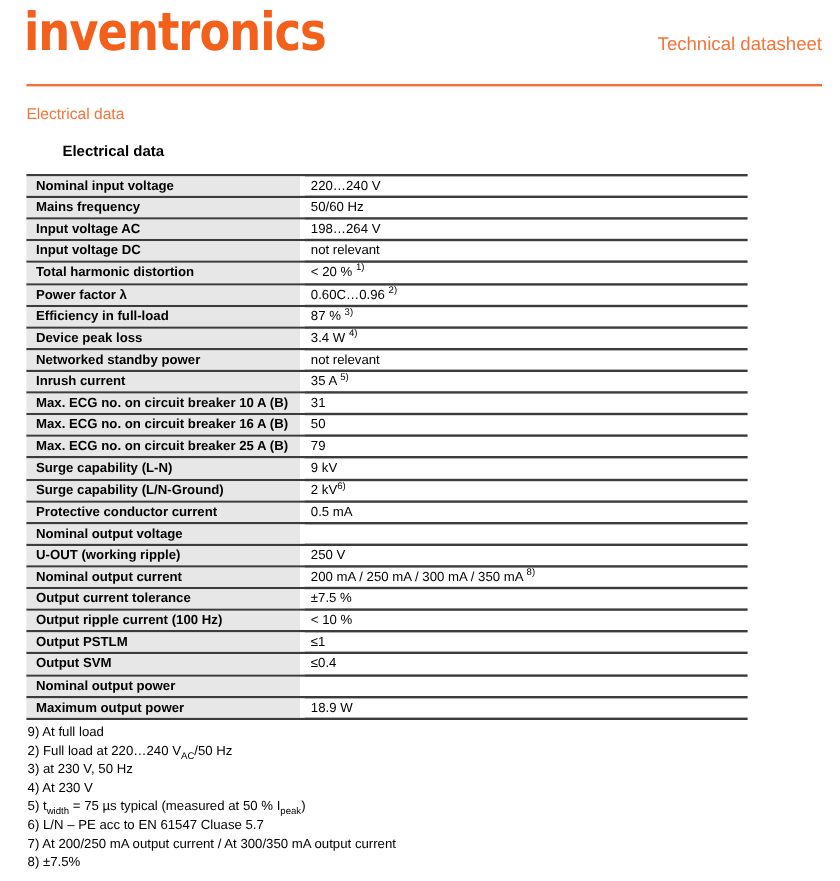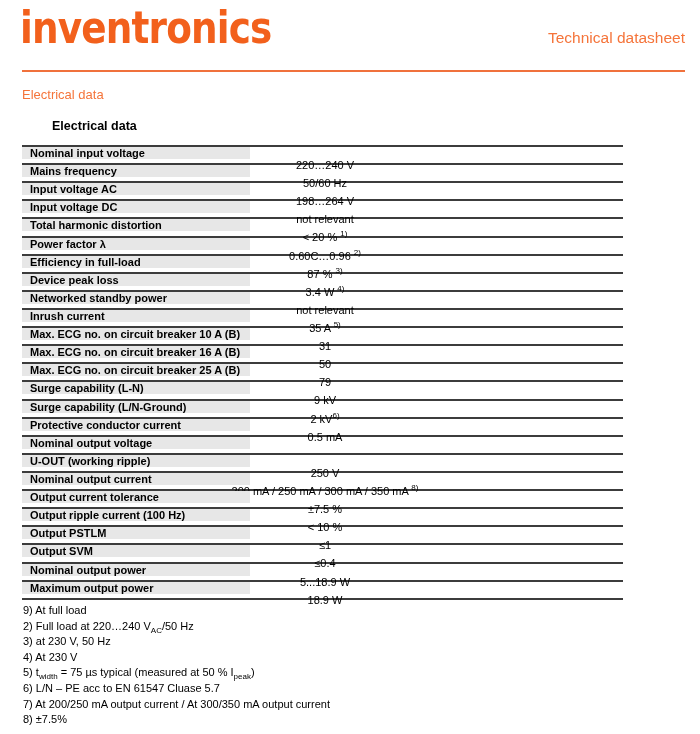--- a/index.html
+++ b/index.html
@@ -29,21 +29,21 @@
   }
   .elec-title{
     position:absolute;left:22px;top:119px;font-size:12.5px;font-weight:bold;margin-left:30px;
   }
   .table{
     position:absolute;left:22px;top:145px;width:601px;
     border-top:2px solid var(--border);
   }
   .trow{
     display:flex;height:18.12px;box-sizing:border-box;
-    border-bottom:2px solid var(--border);align-items:center;flex-direction:column;
+    border-bottom:2px solid var(--border);align-items:center;
   }
   .tlabel{
     width:228px;align-self:stretch;display:flex;align-items:center;
     background:var(--label-bg);font-weight:bold;font-size:11px;
     padding-left:8px;box-sizing:border-box;white-space:nowrap;
   }
   .tgap{width:4px;align-self:stretch;background:#fff;}
   .tvalue{
     flex:1;font-size:11px;padding-left:5px;white-space:nowrap;
   }
@@ -174,21 +174,20 @@
       <div class="tvalue"><span>≤1</span><span class="fnref"></span></div>
     </div>
     <div class="trow">
       <div class="tlabel">Output SVM</div>
       <div class="tgap"></div>
       <div class="tvalue"><span>≤0.4</span><span class="fnref"></span></div>
     </div>
     <div class="trow">
       <div class="tlabel">Nominal output power</div>
       <div class="tgap"></div>
-      <div class="tvalue"><span>5...18.9 W</span><span class="fnref"></span></div>
     </div>
     <div class="trow">
       <div class="tlabel">Maximum output power</div>
       <div class="tgap"></div>
       <div class="tvalue"><span>18.9 W</span><span class="fnref"></span></div>
     </div>
   </div>
 
 <div class="footnotes">
     <div class="fnline"><span>9) At full load</span><sub></sub><span></span><sub></sub><span></span></div>

